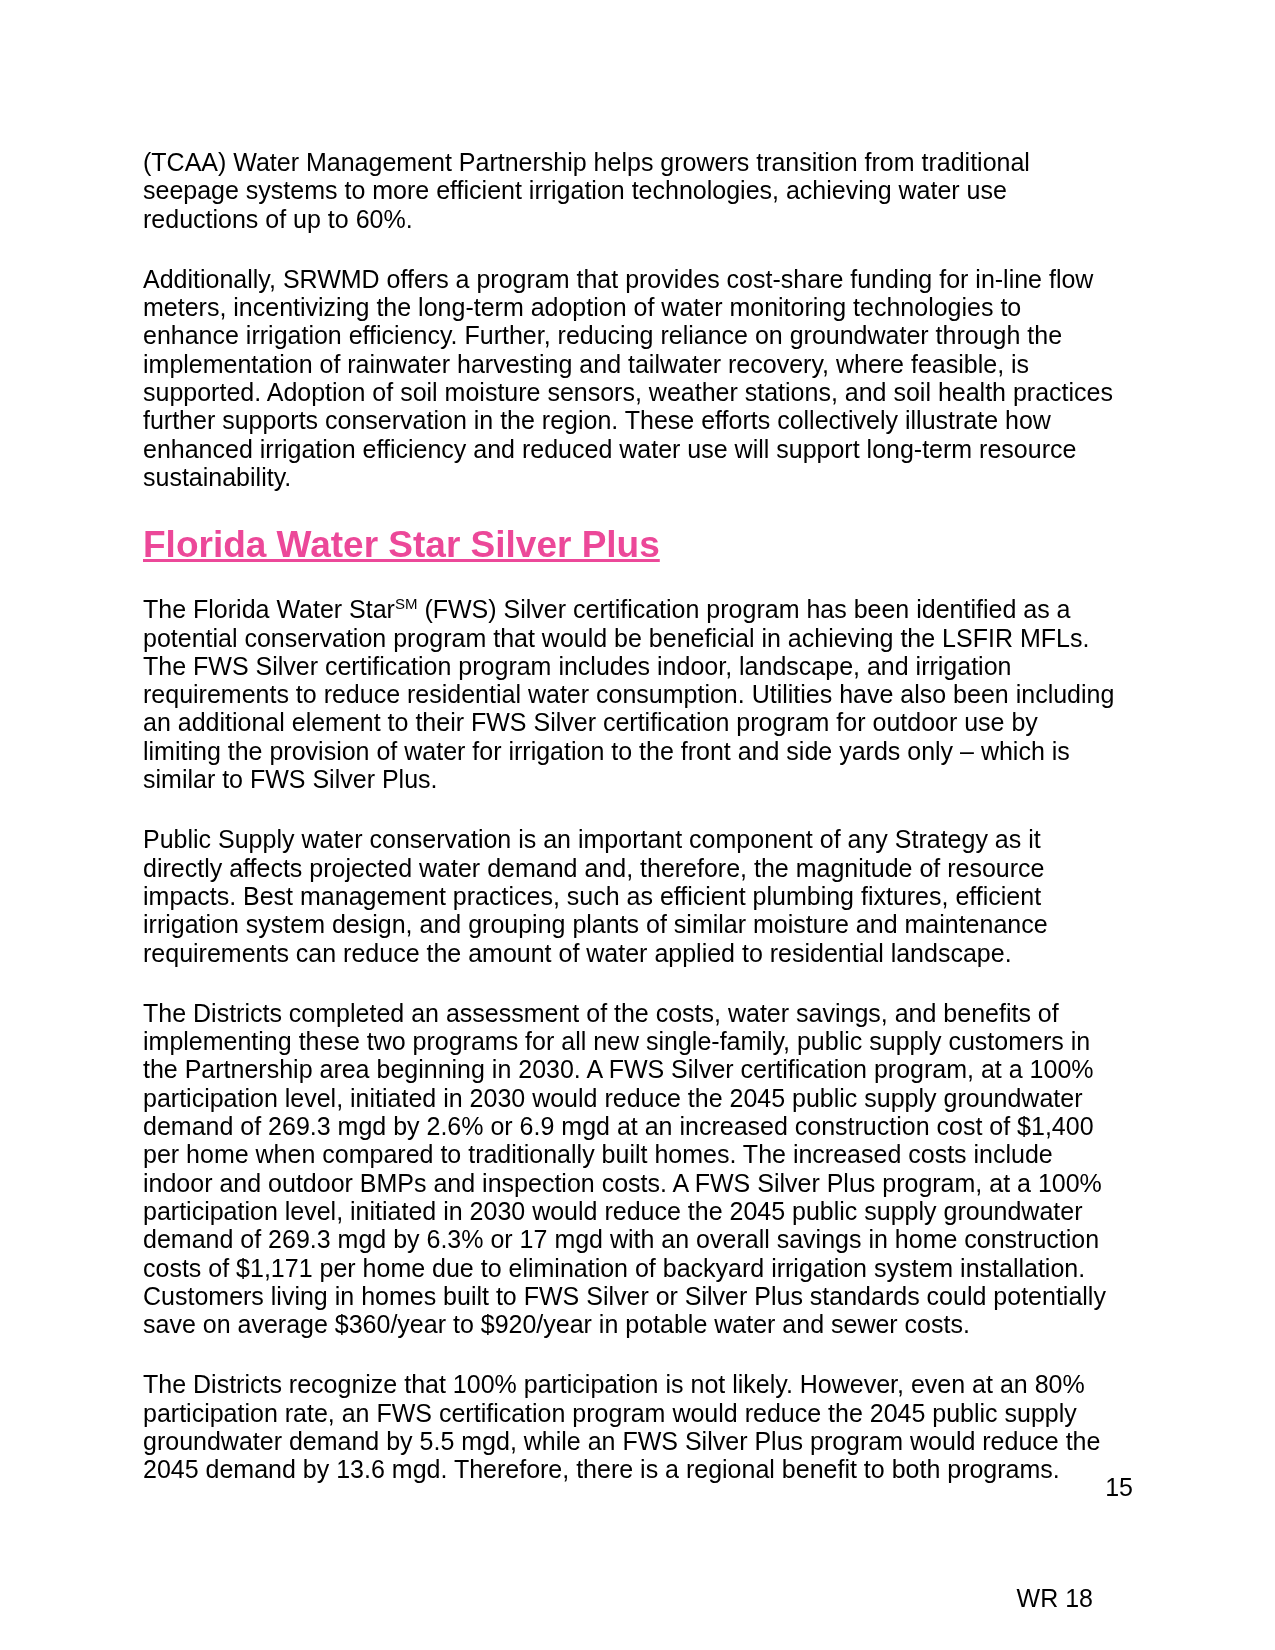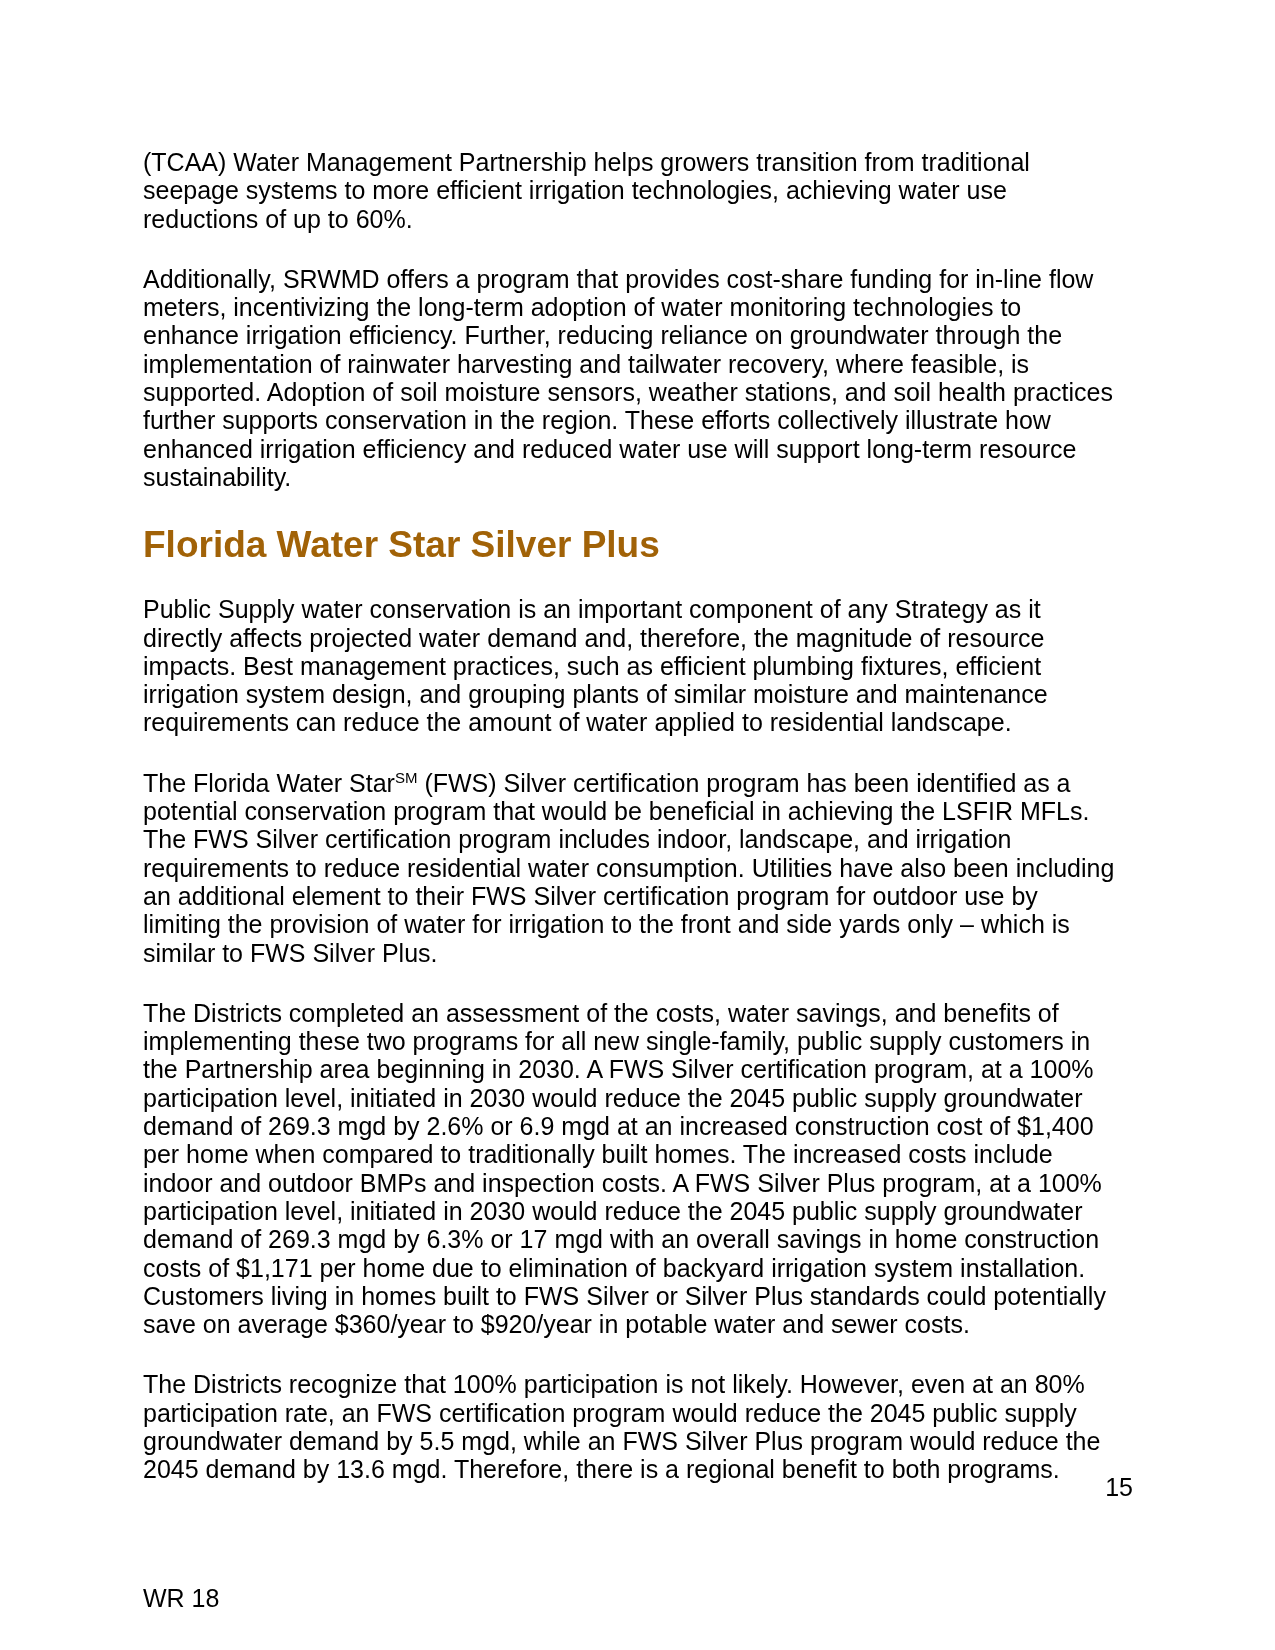--- a/index.html
+++ b/index.html
@@ -48,54 +48,54 @@
     top: 1473px;
     right: 142px;
     font-size: 25px;
     line-height: 28px;
   }
   .footer {
     position: absolute;
     top: 1584px;
     left: 143px;
     width: 950px;
-    text-align: left;
+    text-align: right;
     font-size: 25px;
     line-height: 28px;
   }
 </style>
 </head>
 <body>
 
 <div class="page">
   <div class="content">
     <p>(TCAA) Water Management Partnership helps growers transition from traditional
 seepage systems to more efficient irrigation technologies, achieving water use
 reductions of up to 60%.</p>
     <p>Additionally, SRWMD offers a program that provides cost-share funding for in-line flow
 meters, incentivizing the long-term adoption of water monitoring technologies to
 enhance irrigation efficiency. Further, reducing reliance on groundwater through the
 implementation of rainwater harvesting and tailwater recovery, where feasible, is
 supported. Adoption of soil moisture sensors, weather stations, and soil health practices
 further supports conservation in the region. These efforts collectively illustrate how
 enhanced irrigation efficiency and reduced water use will support long-term resource
 sustainability.</p>
-    <h1 style="color: #a16207;">Florida Water Star Silver Plus</h1>
-    <p>Public Supply water conservation is an important component of any Strategy as it
-directly affects projected water demand and, therefore, the magnitude of resource
-impacts. Best management practices, such as efficient plumbing fixtures, efficient
-irrigation system design, and grouping plants of similar moisture and maintenance
-requirements can reduce the amount of water applied to residential landscape.</p>
+    <h1 style="color: #ec4899; text-decoration: underline;">Florida Water Star Silver Plus</h1>
     <p><span>The Florida Water Star</span><sup class="sm">SM</sup><span> (FWS) Silver certification program has been identified as a
 potential conservation program that would be beneficial in achieving the LSFIR MFLs.
 The FWS Silver certification program includes indoor, landscape, and irrigation
 requirements to reduce residential water consumption. Utilities have also been including
 an additional element to their FWS Silver certification program for outdoor use by
 limiting the provision of water for irrigation to the front and side yards only – which is
 similar to FWS Silver Plus.</span></p>
+    <p>Public Supply water conservation is an important component of any Strategy as it
+directly affects projected water demand and, therefore, the magnitude of resource
+impacts. Best management practices, such as efficient plumbing fixtures, efficient
+irrigation system design, and grouping plants of similar moisture and maintenance
+requirements can reduce the amount of water applied to residential landscape.</p>
     <p>The Districts completed an assessment of the costs, water savings, and benefits of
 implementing these two programs for all new single-family, public supply customers in
 the Partnership area beginning in 2030. A FWS Silver certification program, at a 100%
 participation level, initiated in 2030 would reduce the 2045 public supply groundwater
 demand of 269.3 mgd by 2.6% or 6.9 mgd at an increased construction cost of $1,400
 per home when compared to traditionally built homes. The increased costs include
 indoor and outdoor BMPs and inspection costs. A FWS Silver Plus program, at a 100%
 participation level, initiated in 2030 would reduce the 2045 public supply groundwater
 demand of 269.3 mgd by 6.3% or 17 mgd with an overall savings in home construction
 costs of $1,171 per home due to elimination of backyard irrigation system installation.

